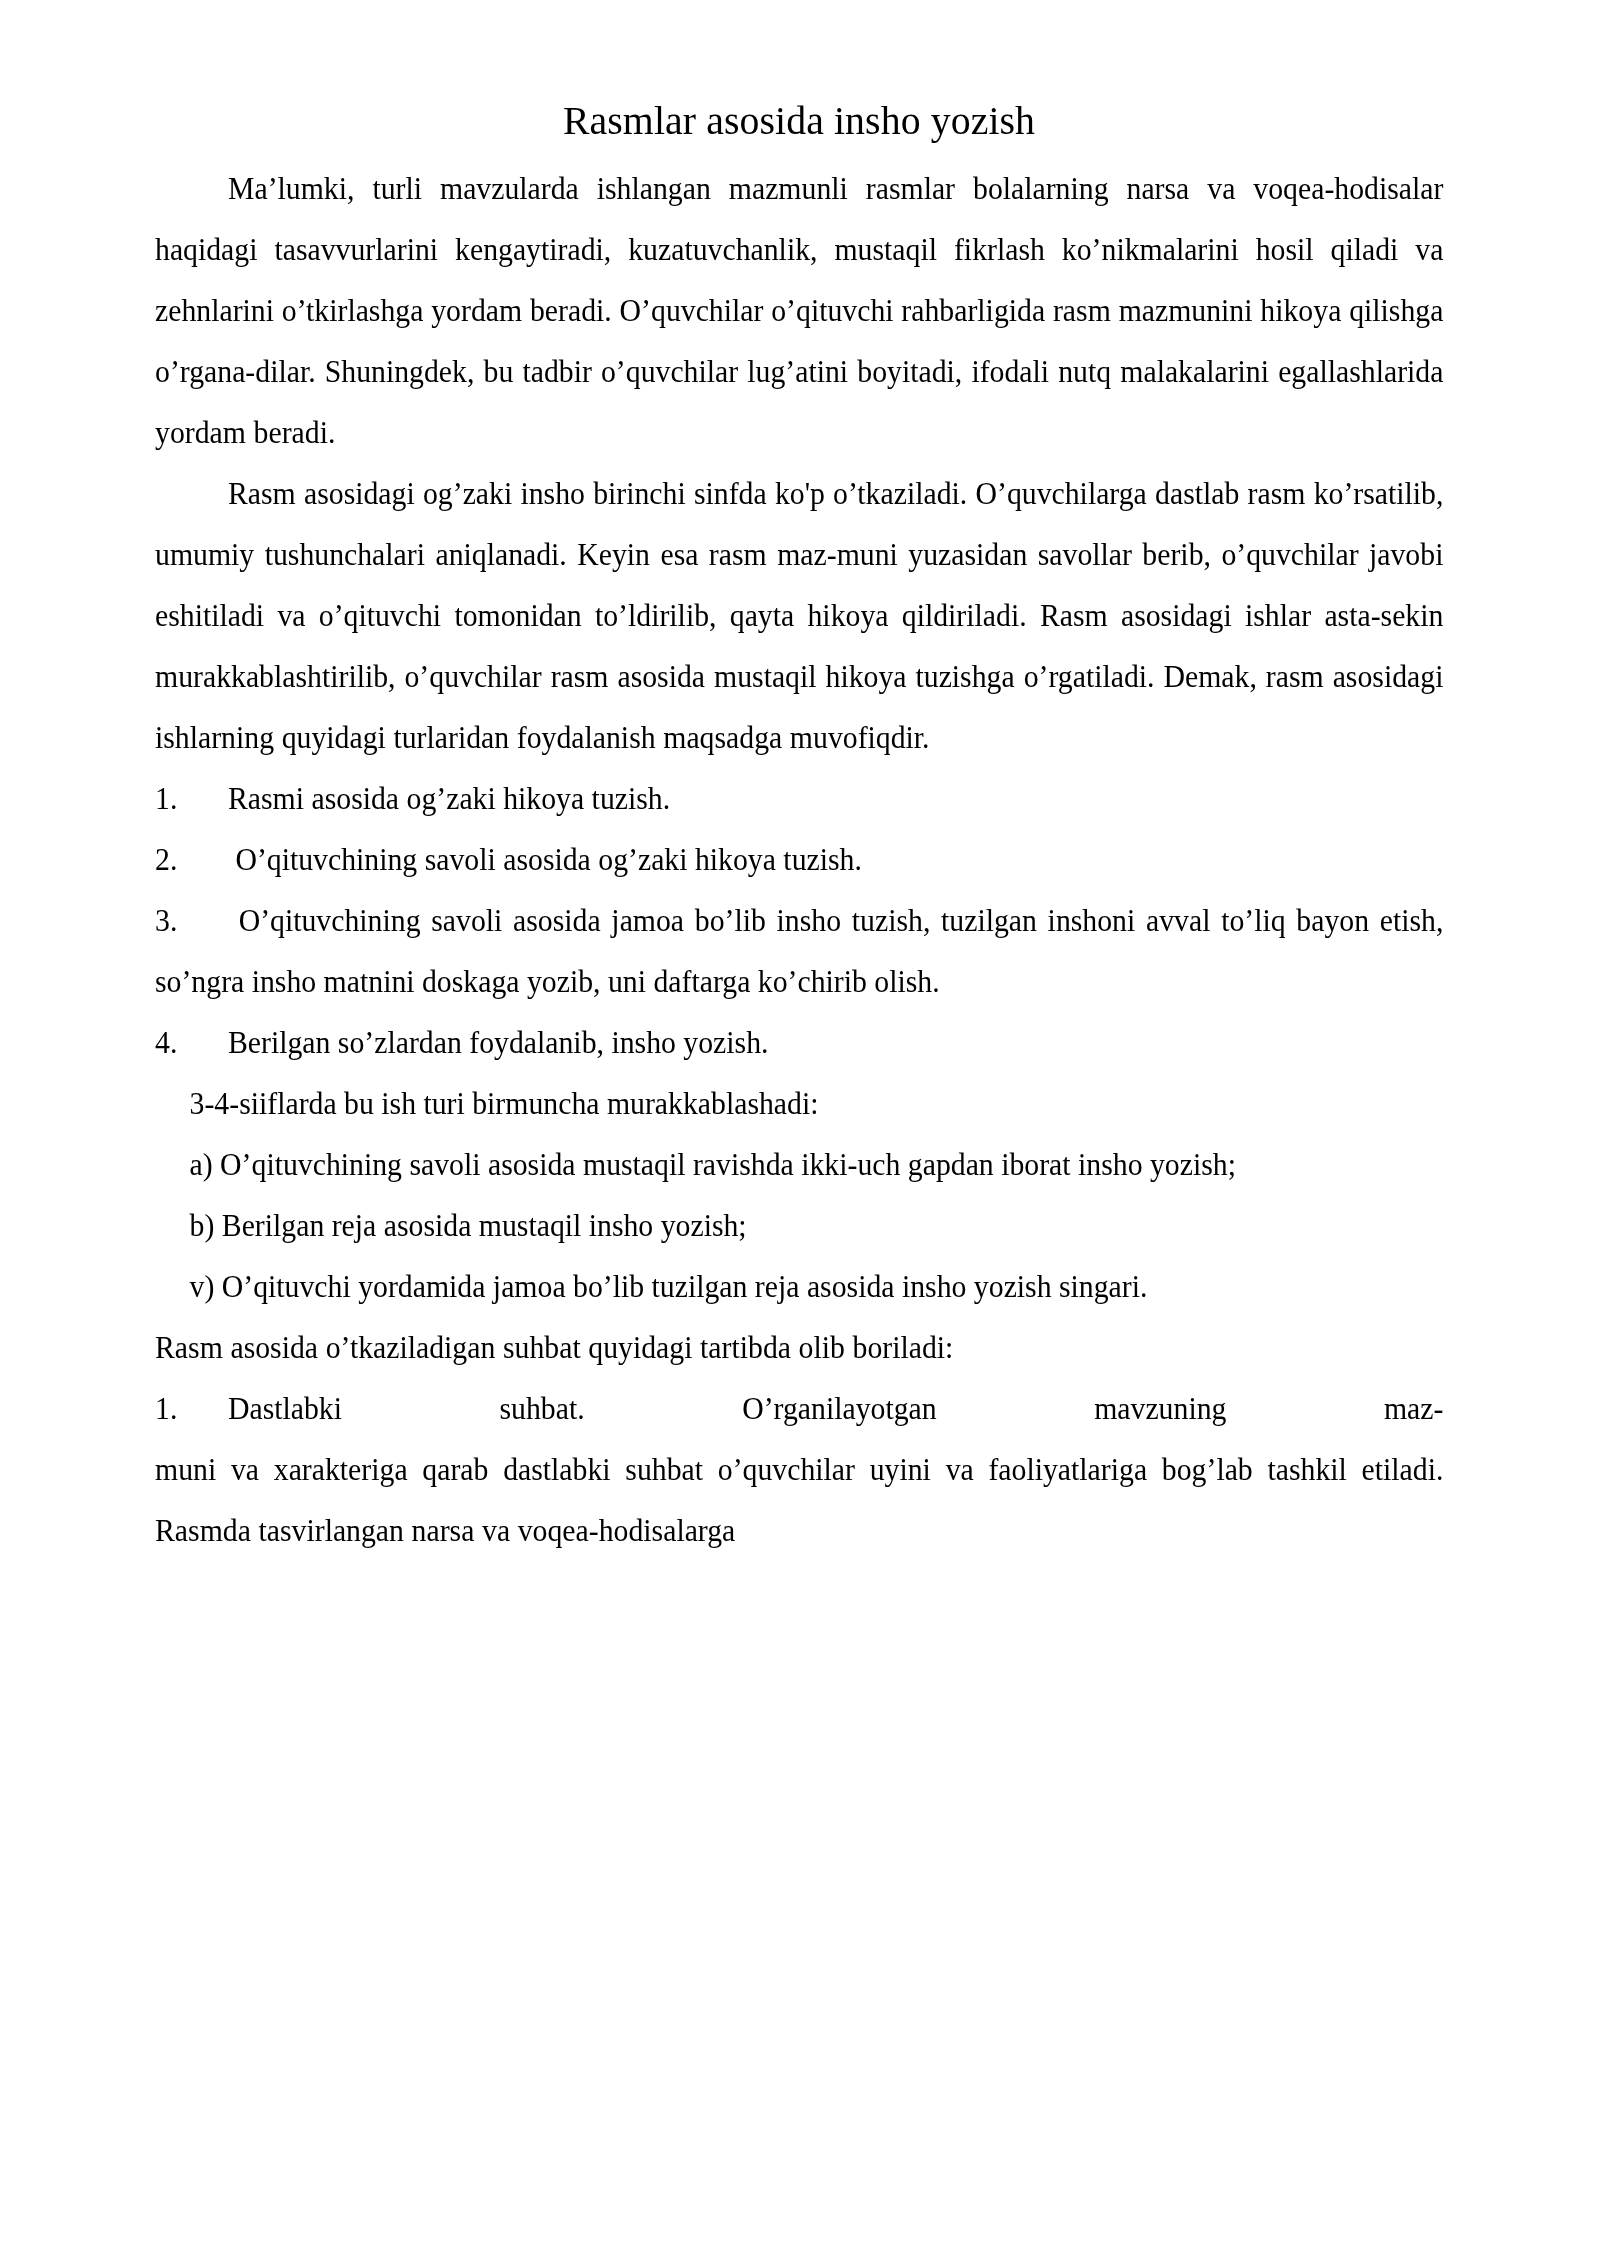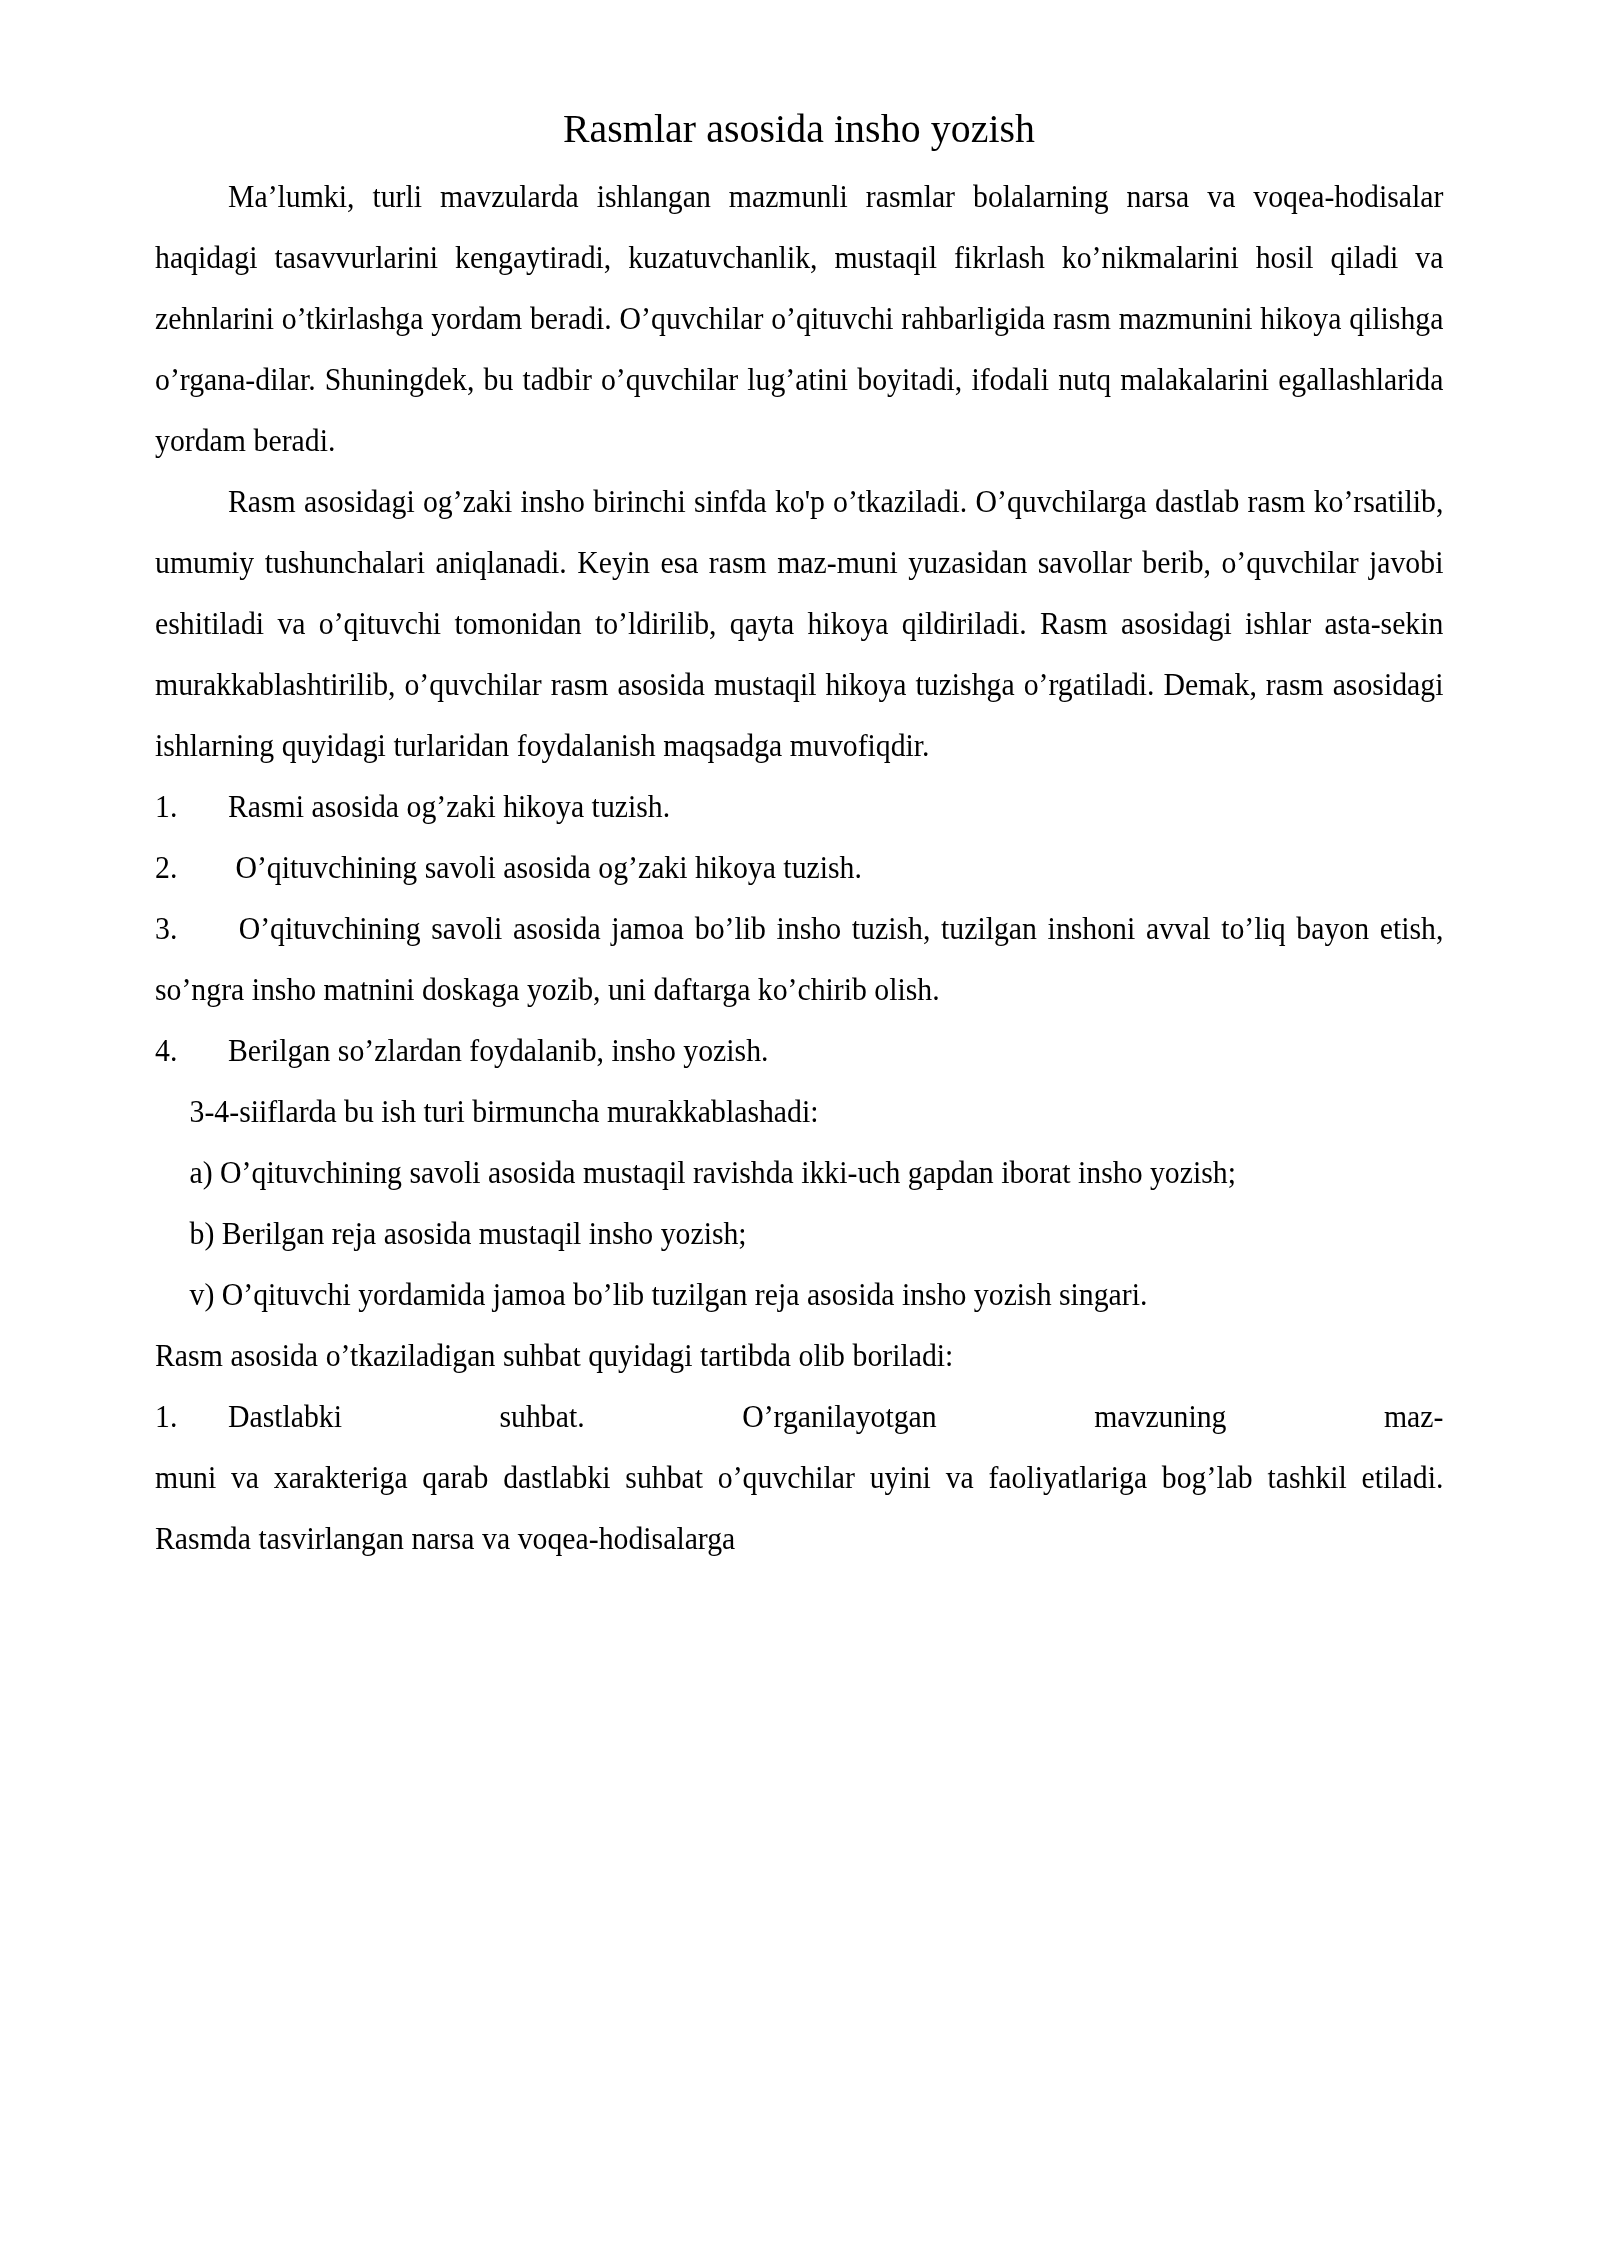--- a/index.html
+++ b/index.html
@@ -15,21 +15,21 @@
     position: relative;
     width: 1600px;
     height: 2262px;
     background: #ffffff;
     box-sizing: border-box;
     overflow: hidden;
   }
   .content {
     position: absolute;
     left: 155px;
-    top: 104px;
+    top: 96px;
     width: 1288px;
   }
 
   
   .doc-title {
     text-align: center;
     font-size: 41px;
     line-height: 1.18;
     font-weight: 400;
     margin: 0 0 14px 0;

